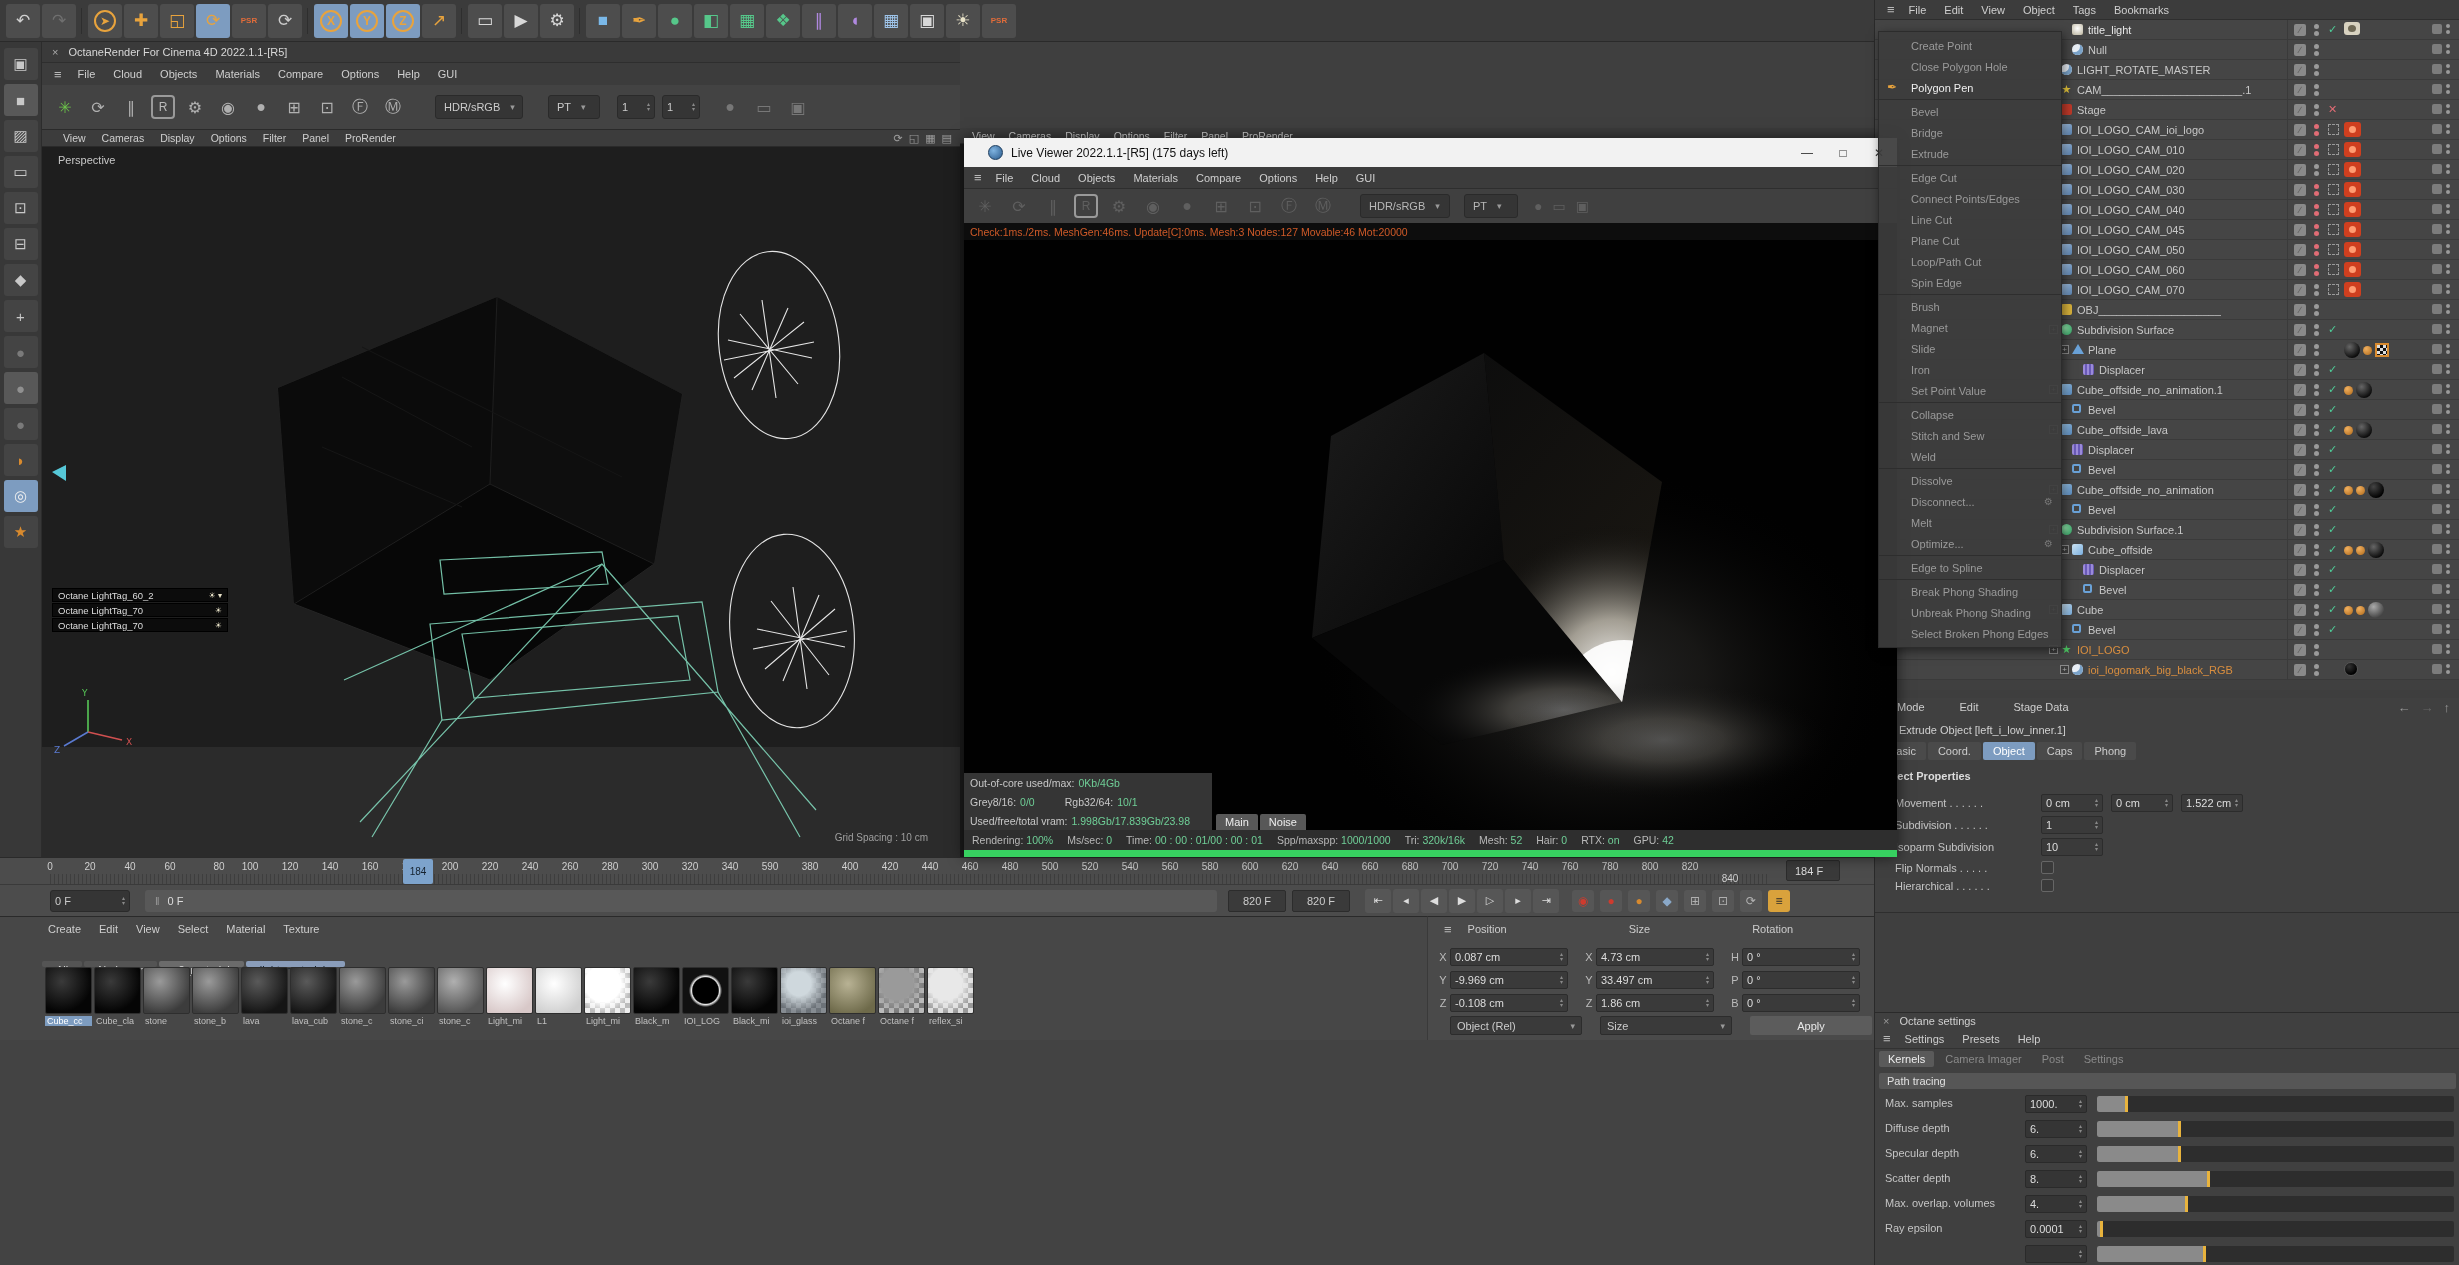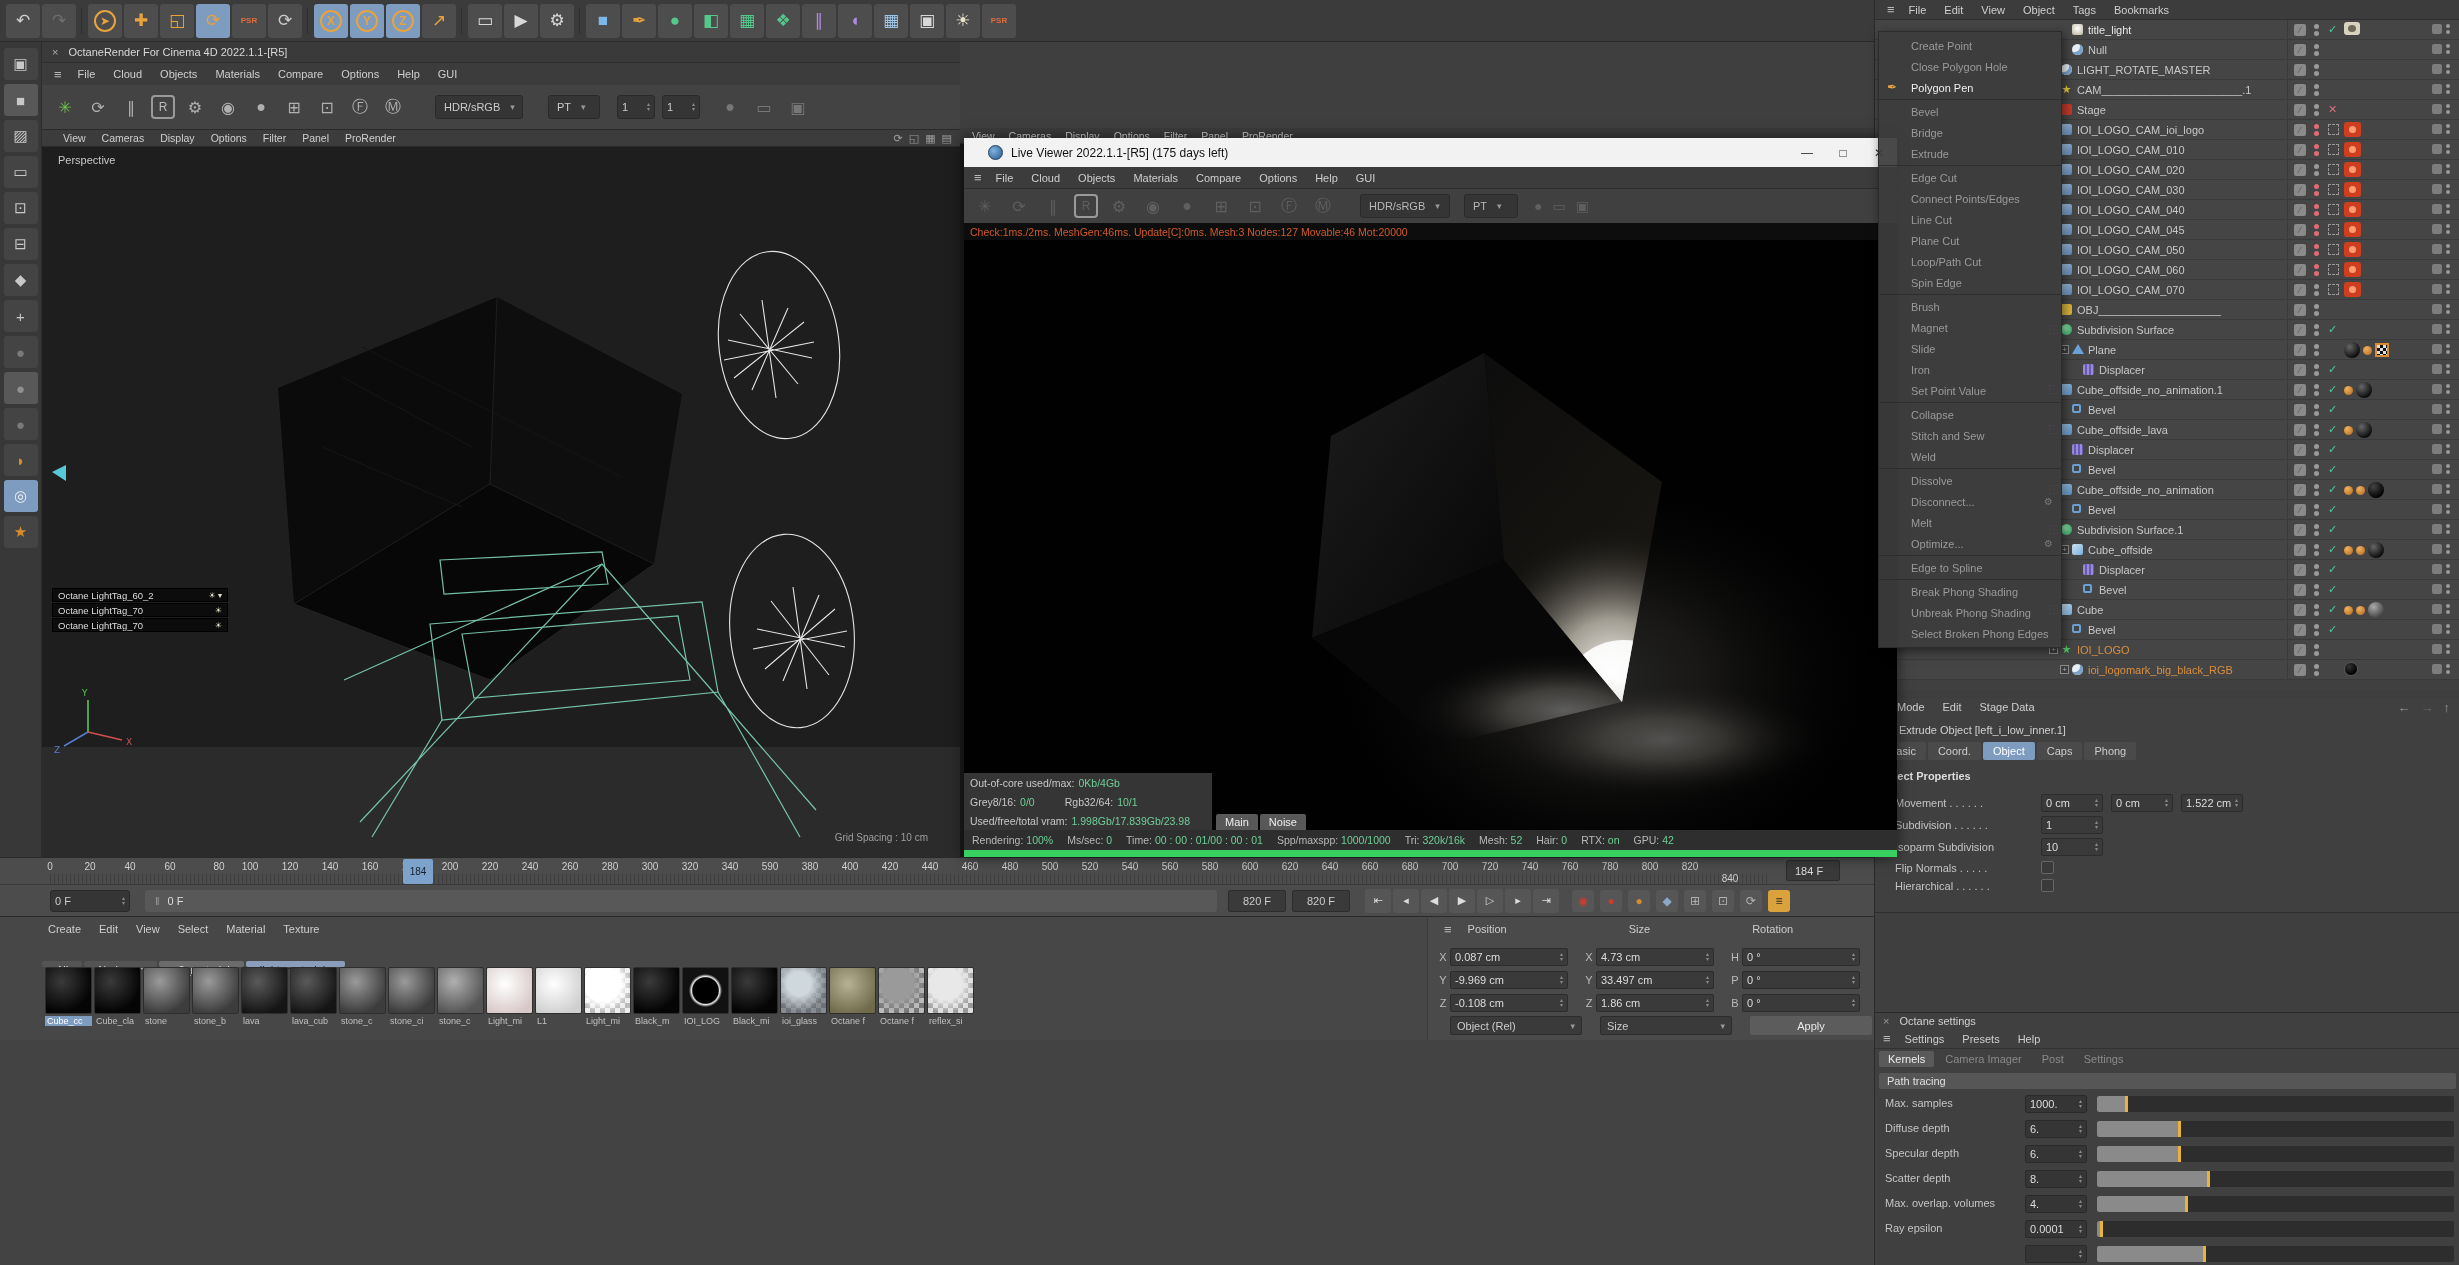--- a/index.html
+++ b/index.html
@@ -156,21 +156,21 @@
   .tag-check { width:14px; height:14px; border:2px solid #d88a2e; background:repeating-conic-gradient(#111 0 25%, #ddd 0 50%) 0 0/6px 6px; }
   .tag-dotblack { width:14px; height:14px; border-radius:50%; background:radial-gradient(circle at 35% 30%, #333, #000 70%); border:1px solid #555; }
   .mini2 { position:absolute; left:144px; top:4px; display:flex; gap:4px; align-items:center; }
   .mini2 .msq { width:10px; height:10px; background:#7c7c7c; border-radius:2px; }
   .mini2 .mdots { display:flex; flex-direction:column; gap:2px; }
   .mini2 .mdots i { width:4px; height:4px; border-radius:50%; background:#9a9a9a; }
   #om-nav { height:22px; display:flex; align-items:center; justify-content:flex-end; gap:14px; padding-right:14px; font-size:14px; color:#9a9a9a; border-bottom:1px solid #323232; background:#3e3e3e; }
 
   
   #attr-mgr { position:absolute; left:0; top:698px; width:585px; height:214px; background:#404040; }
-  #attr-menu { height:18px; display:flex; align-items:center; gap:2px; padding-left:14px; }
+  #attr-menu { height:18px; display:flex; align-items:center; gap:19px; padding-left:14px; }
   #attr-nav { position:absolute; right:10px; top:2px; display:flex; gap:10px; font-size:13px; color:#9a9a9a; }
   #attr-title { position:absolute; left:24px; top:26px; color:#d0d0d0; }
   #attr-tabs { position:absolute; left:4px; top:44px; display:flex; gap:2px; }
   .atab { padding:3px 10px; background:#4a4a4a; color:#ccc; border-radius:2px; }
   .atab.active { background:#7d9cc0; color:#fff; }
   #attr-section { position:absolute; left:4px; top:72px; font-weight:bold; color:#ddd; }
   .arow { position:absolute; left:0; width:585px; height:20px; }
   .arow .alabel { position:absolute; left:20px; top:3px; color:#c4c4c4; }
   .afield { position:absolute; top:0; width:62px; height:18px; background:#3a3a3a; border:1px solid #2c2c2c; border-radius:2px; color:#ddd; display:flex; align-items:center; justify-content:space-between; padding:0 4px; }
   .afield .arrows { display:flex; flex-direction:column; font-size:6px; line-height:5px; color:#888; }

